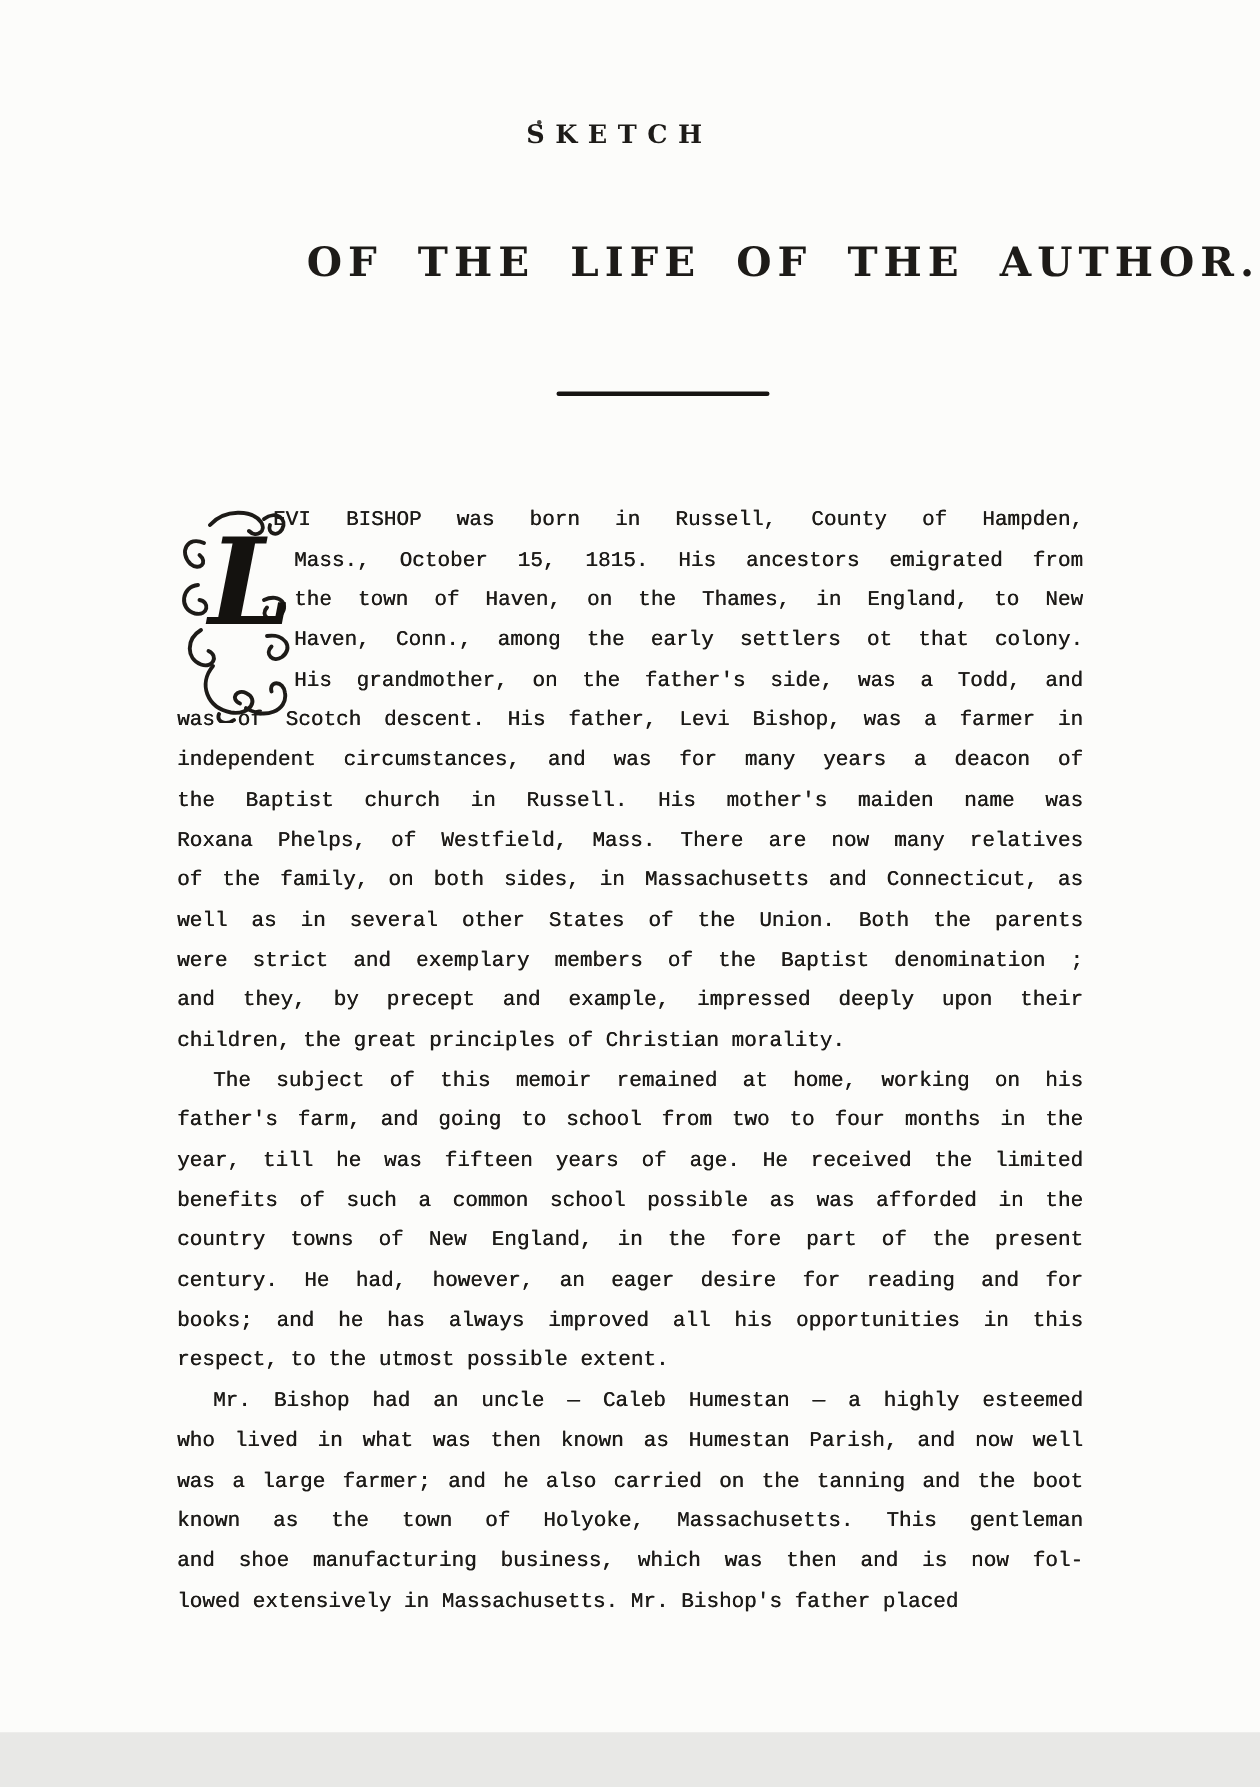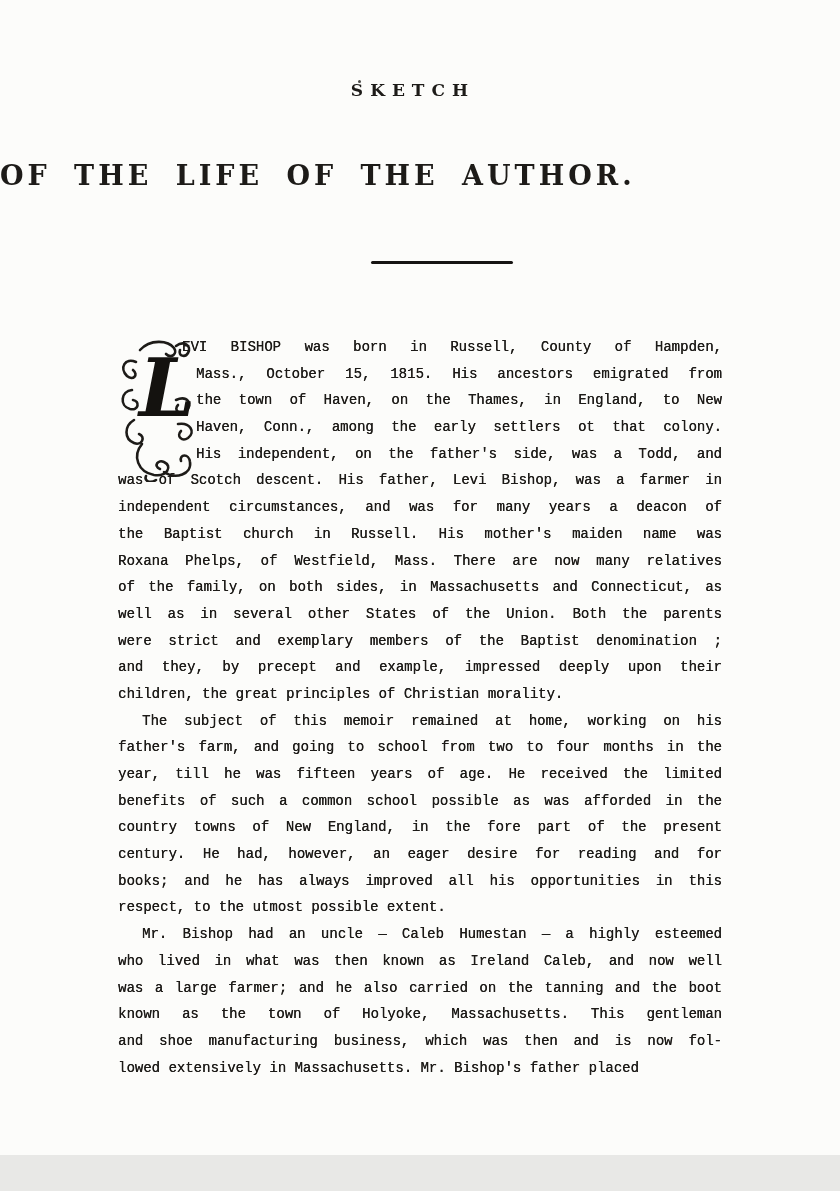--- a/index.html
+++ b/index.html
@@ -33,21 +33,21 @@
     top:80px;left:0;right:14px;
     text-align:center;
     font-size:17px;
     font-weight:bold;
     letter-spacing:7px;
     color:var(--ink);
   }
   .page-title{
     position:absolute;
     top:160px;left:0;right:0;
-    text-align:left;
+    text-align:right;
     font-size:27px;
     font-weight:bold;
     letter-spacing:4px;
     word-spacing:10px;
     color:var(--ink);
   }
   .section-divider{
     position:absolute;
     top:261px;left:371px;
     width:142px;height:3px;
@@ -117,21 +117,21 @@
   <div class="body-text">
 
       <div class="text-line dg1">EVI BISHOP was born in Russell, County of Hampden,</div>
 
       <div class="text-line dg">Mass., October 15, 1815. His ancestors emigrated from</div>
 
       <div class="text-line dg">the town of Haven, on the Thames, in England, to New</div>
 
       <div class="text-line dg">Haven, Conn., among the early settlers ot that colony.</div>
 
-      <div class="text-line dg">His independent, on the father's side, was a Todd, and</div>
+      <div class="text-line dg">His grandmother, on the father's side, was a Todd, and</div>
 
       <div class="text-line">was of Scotch descent. His father, Levi Bishop, was a farmer in</div>
 
       <div class="text-line">independent circumstances, and was for many years a deacon of</div>
 
       <div class="text-line">the Baptist church in Russell. His mother's maiden name was</div>
 
       <div class="text-line">Roxana Phelps, of Westfield, Mass. There are now many relatives</div>
 
       <div class="text-line">of the family, on both sides, in Massachusetts and Connecticut, as</div>
@@ -156,21 +156,21 @@
 
       <div class="text-line">century. He had, however, an eager desire for reading and for</div>
 
       <div class="text-line">books; and he has always improved all his opportunities in this</div>
 
       <div class="text-line last">respect, to the utmost possible extent.</div>
 
       <div class="text-line indent">Mr. Bishop had an uncle — Caleb Humestan — a highly esteemed</div>
 
 
-      <div class="text-line">who lived in what was then known as Ireland Caleb, and now well</div>
+      <div class="text-line">who lived in what was then known as Humestan Parish, and now well</div>
 
       <div class="text-line">was a large farmer; and he also carried on the tanning and the boot</div>
 
       <div class="text-line">known as the town of Holyoke, Massachusetts. This gentleman</div>
 
       <div class="text-line">and shoe manufacturing business, which was then and is now fol-</div>
 
       <div class="text-line last">lowed extensively in Massachusetts. Mr. Bishop's father placed</div>
     </div>
 

